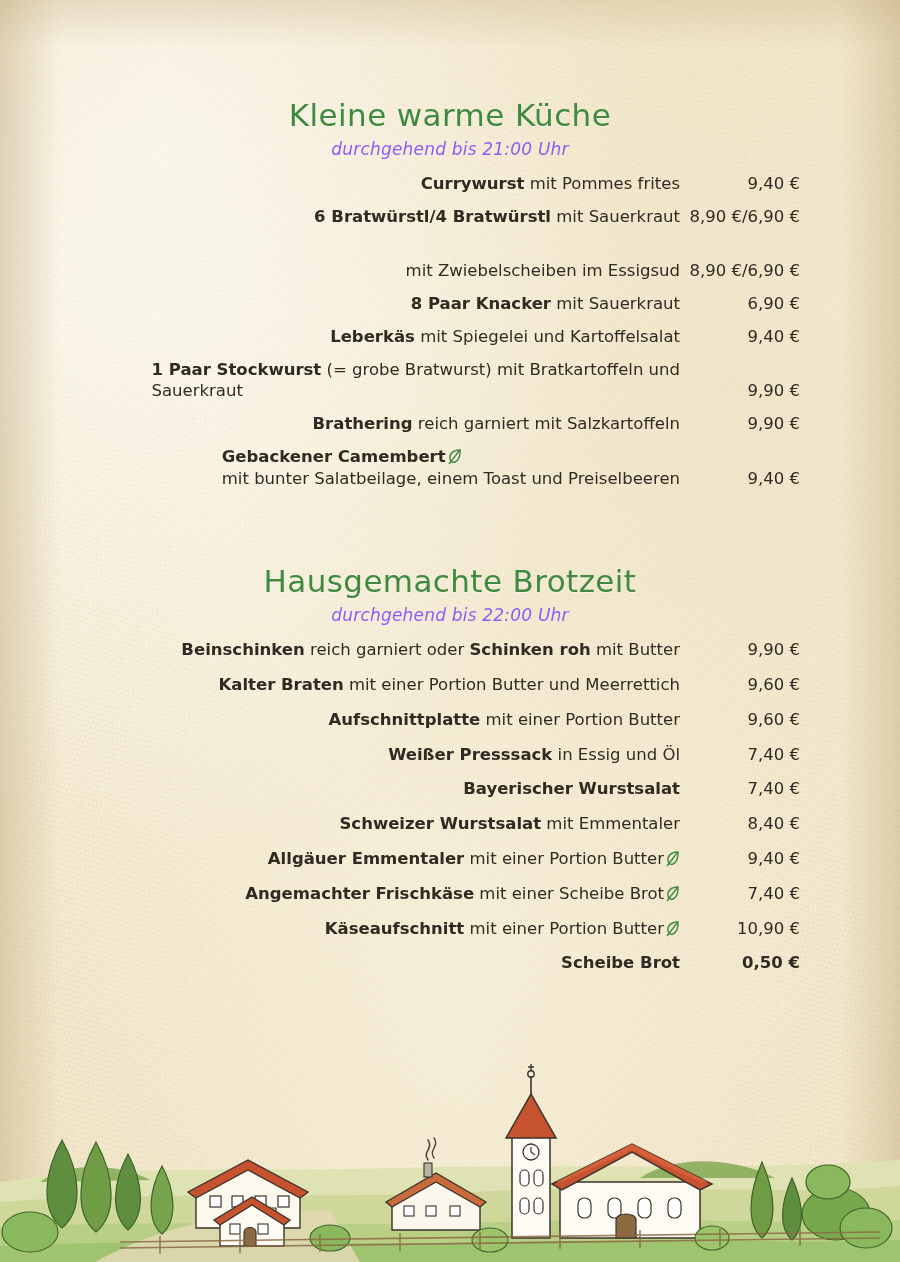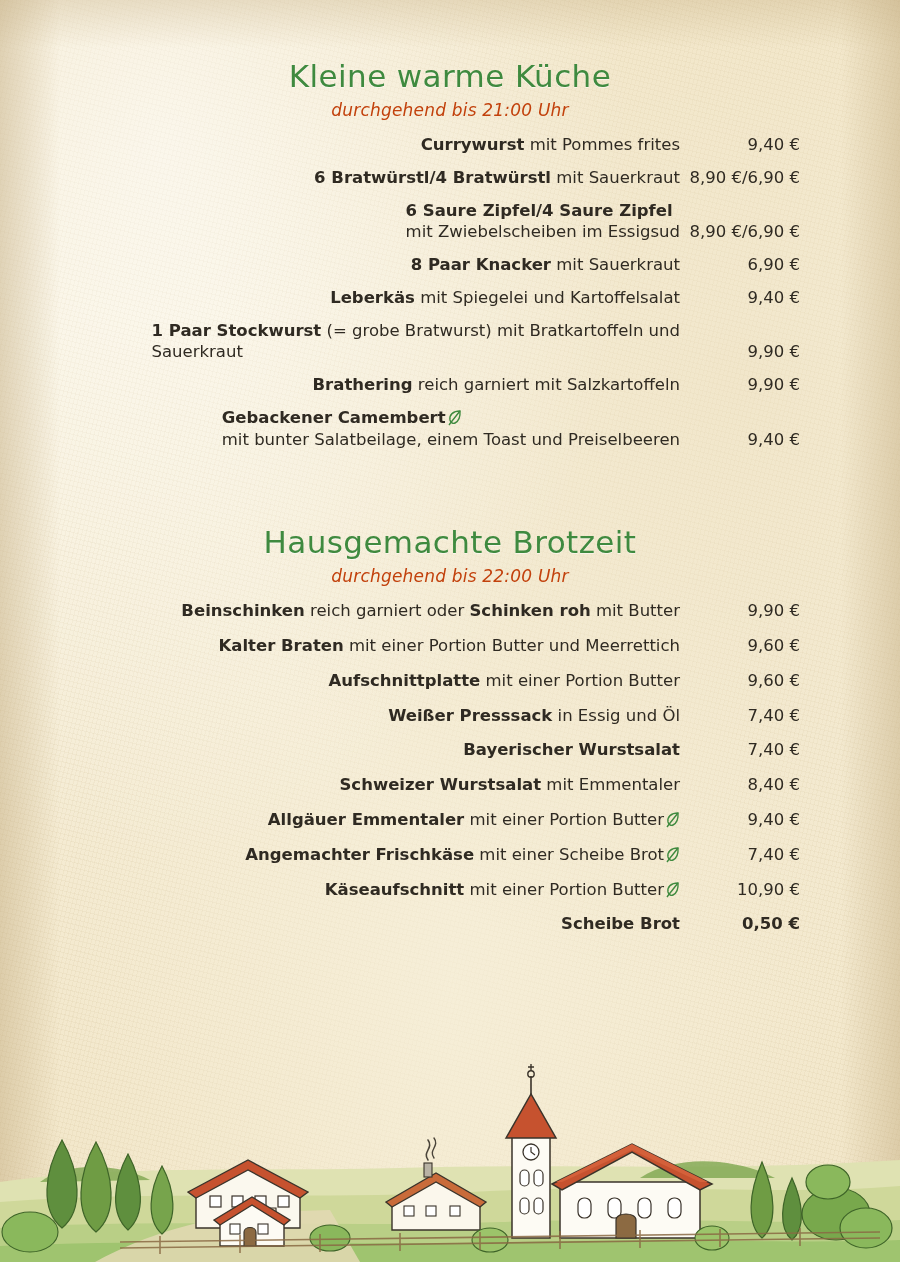--- a/index.html
+++ b/index.html
@@ -51,21 +51,21 @@
     text-align: center;
     color: #3f8a3f;
     font-size: 31px;
     font-weight: normal;
     letter-spacing: 0.4px;
     margin: 0;
     text-shadow: 0 1px 0 rgba(255,255,255,0.55);
   }
   .section-sub {
     text-align: center;
-    color: #c2410c;
+    color: #8b5cf6;
     font-style: italic;
     font-size: 17px;
     margin-top: 6px;
     letter-spacing: 0.2px;
   }
 
   .items { margin-top: 14px; }
 
   .item {
     display: flex;
@@ -113,39 +113,39 @@
   }
 </style>
 </head>
 <body>
 
 <div class="page"></div>
 <div class="edge-shade"></div>
 
 <div class="content">
 
-  <div class="section" id="section-1" style="padding-top:58px;">
+  <div class="section" id="section-1" style="padding-top:97px;">
     <h1 class="section-title">Kleine warme Küche</h1>
     <div class="section-sub">durchgehend bis 21:00 Uhr</div>
 
     <div class="items">
 
       <div class="item">
         <div class="desc"><span class="b">Currywurst</span><span> mit Pommes frites</span></div>
         <div class="price">9,40 €</div>
       </div>
 
       <div class="item">
         <div class="desc"><span class="b">6 Bratwürstl/4 Bratwürstl</span><span> mit Sauerkraut</span></div>
         <div class="price">8,90 €/6,90 €</div>
       </div>
 
       <div class="item two-line">
         <div class="desc">
-          <span class="b">6 Saure Zipfel/4 Saure Zipfel</span><br>
+          <br>
           <span>mit Zwiebelscheiben im Essigsud</span>
         </div>
         <div class="price">8,90 €/6,90 €</div>
       </div>
 
       <div class="item">
         <div class="desc"><span class="b">8 Paar Knacker</span><span> mit Sauerkraut</span></div>
         <div class="price">6,90 €</div>
       </div>
 

